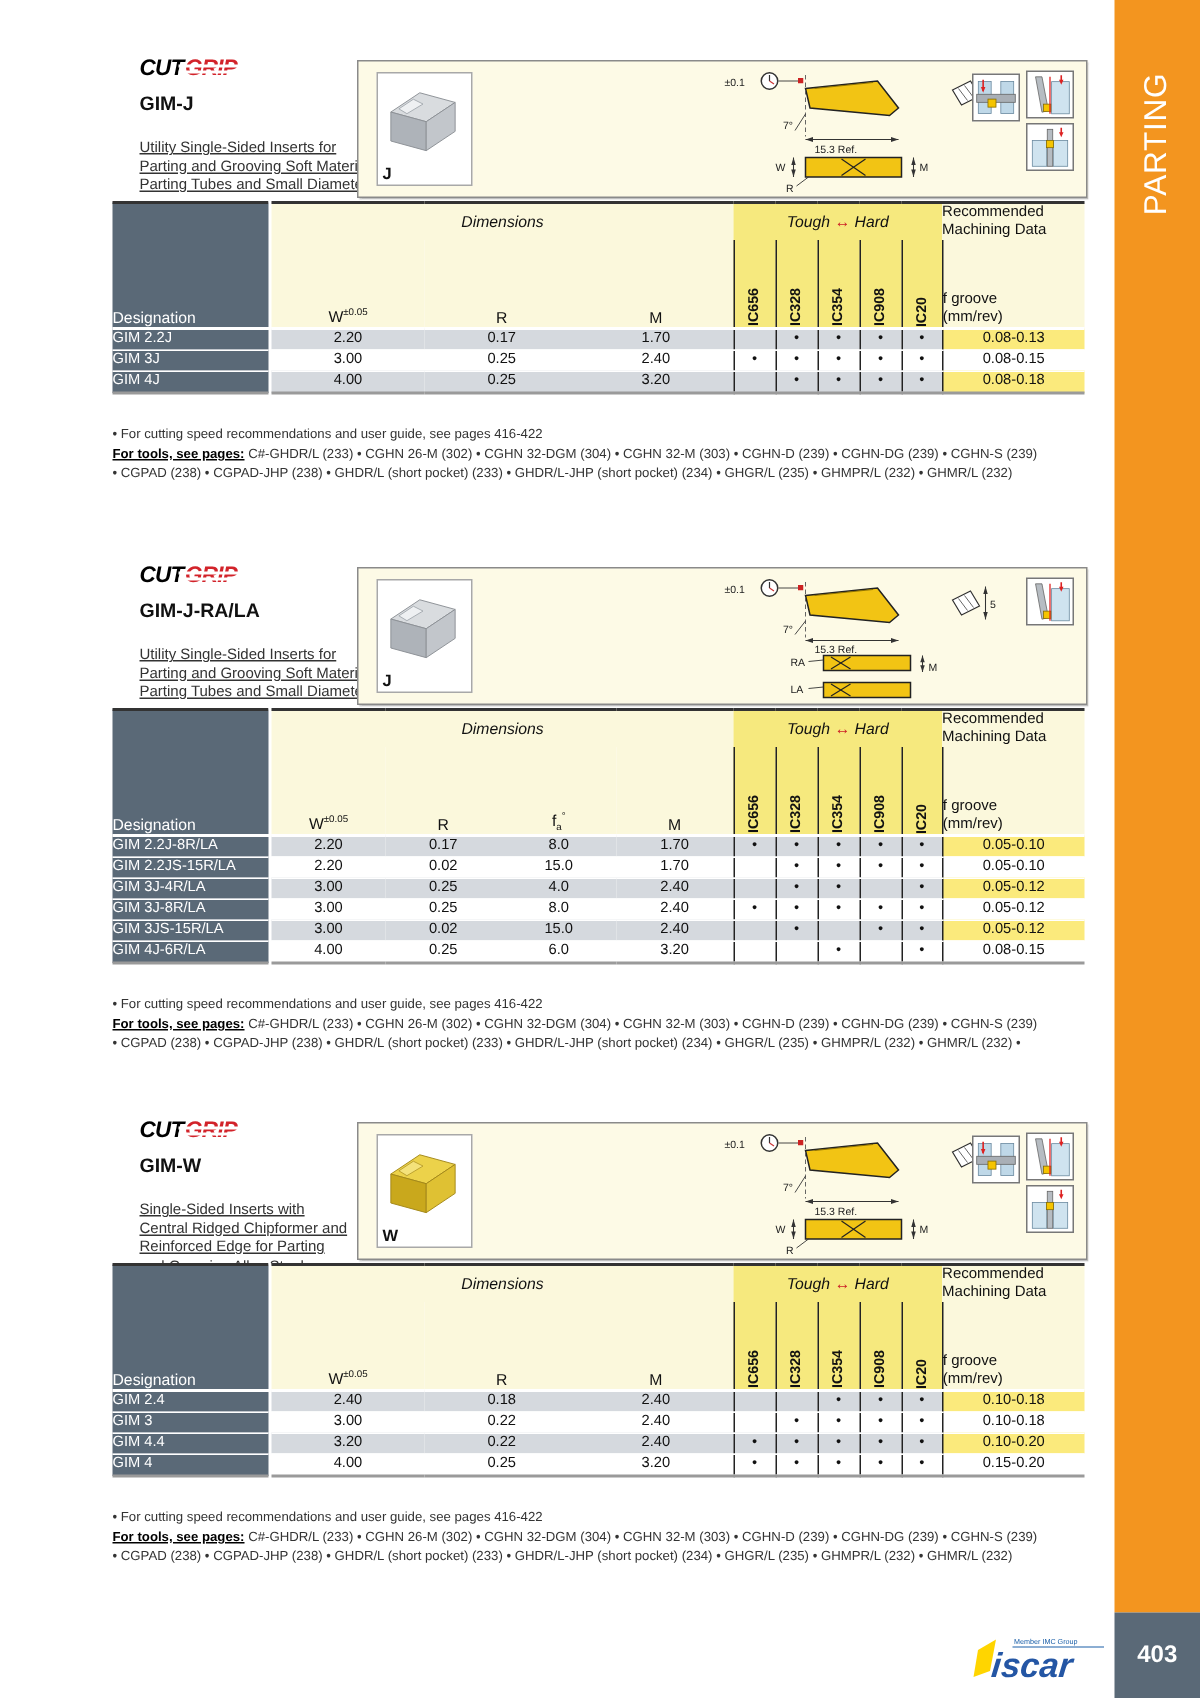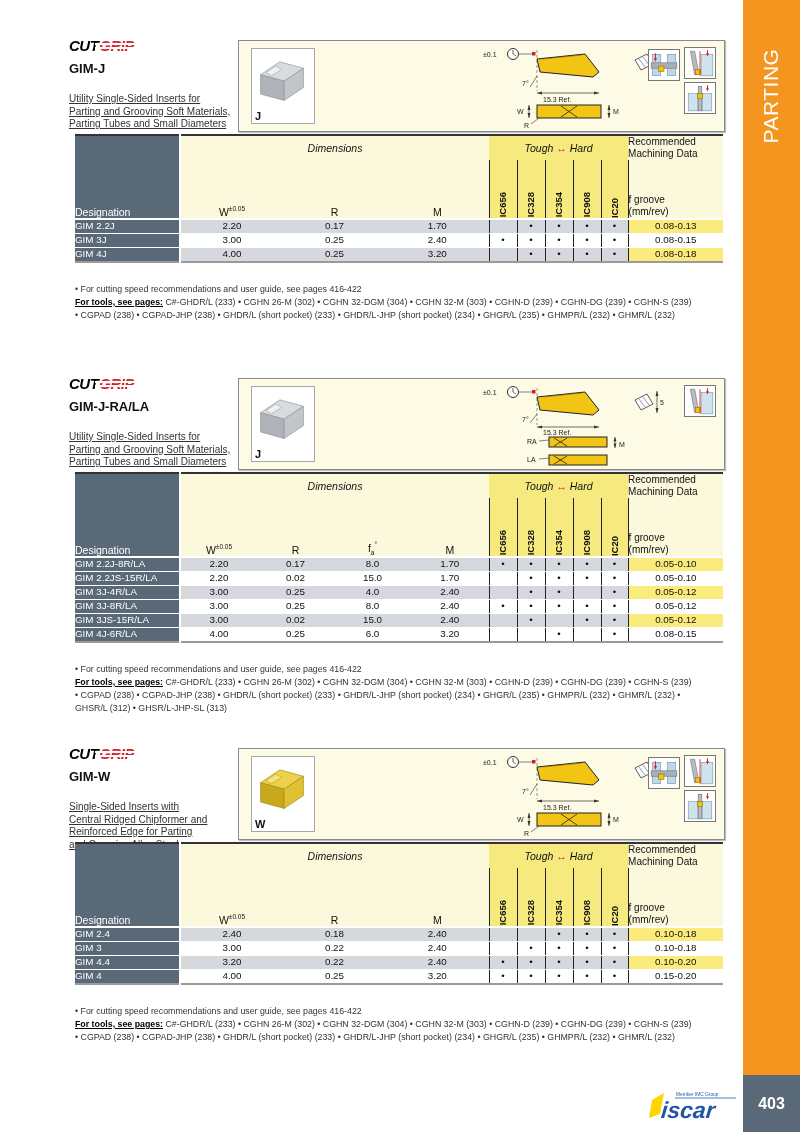--- a/index.html
+++ b/index.html
@@ -16,21 +16,21 @@
         font-size:16px;font-weight:bold;}
   
   .sec{position:absolute;left:60px;width:670px;}
   .cutgrip{position:relative;height:17px;font-weight:900;font-style:italic;font-size:15px;
         letter-spacing:-.5px;line-height:16px;}
   .cutgrip .cut{color:#000;}
   .cutgrip .grip{position:relative;color:#D2232A;margin-left:1px;display:inline-block;}
   .cutgrip .stripe{position:absolute;left:-4px;right:-2px;height:2px;background:#fff;}
   .sec-title{font-size:13px;font-weight:bold;margin-top:6px;}
   .sec-desc{font-size:10px;line-height:12.5px;color:#333;margin-top:17px;white-space:pre-line;width:175px;text-decoration:underline;}
-  .head-block{position:absolute;left:9px;top:8px;width:175px;}
+  .head-block{position:absolute;left:33px;top:8px;width:175px;}
   
   .draw-box{position:absolute;left:178px;top:10px;width:485px;height:90px;background:#FDFAE6;
         border:1px solid #8a8a8a;box-shadow:1px 1px 1px rgba(0,0,0,.25);}
   .photo-box{position:absolute;left:12px;top:7px;width:62px;height:74px;background:#fff;
         border:1px solid #a8a8a8;}
   .photo-box .plabel{position:absolute;left:3px;bottom:1px;font-size:11px;font-weight:bold;}
   .tdraw{position:absolute;left:160px;top:2px;}
   .appicon{position:absolute;width:30px;height:30px;background:#fff;border:1px solid #777;}
   .ic-a{right:44px;top:8px;}
   .ic-b{right:8px;top:6px;}
@@ -455,21 +455,20 @@
               <td class="dot g"></td>
               <td class="dot g glast">•</td>
               <td class="fval">0.08-0.15</td>
             </tr>
           </tbody>
         </table>
       <div class="footnotes">
         <div>• For cutting speed recommendations and user guide, see pages 416-422</div>
         <div><span class="b">For tools, see pages:</span> <span>C#-GHDR/L (233) • CGHN 26-M (302) • CGHN 32-DGM (304) • CGHN 32-M (303) • CGHN-D (239) • CGHN-DG (239) • CGHN-S (239)</span></div>
         <div>• CGPAD (238) • CGPAD-JHP (238) • GHDR/L (short pocket) (233) • GHDR/L-JHP (short pocket) (234) • GHGR/L (235) • GHMPR/L (232) • GHMR/L (232) •</div>
-        <div>GHSR/L (312) • GHSR/L-JHP-SL (313)</div>
       </div>
     </div>
   </div>
 
   <div class="sec" style="top:738px;">
     <div class="head-block">
       <div class="cutgrip">
         <span class="cut">CUT</span><span class="grip"><span>GRIP</span><span class="stripe" style="top:5px;"></span><span class="stripe" style="top:9px;"></span></span>
       </div>
       <div class="sec-title">GIM-W</div>

